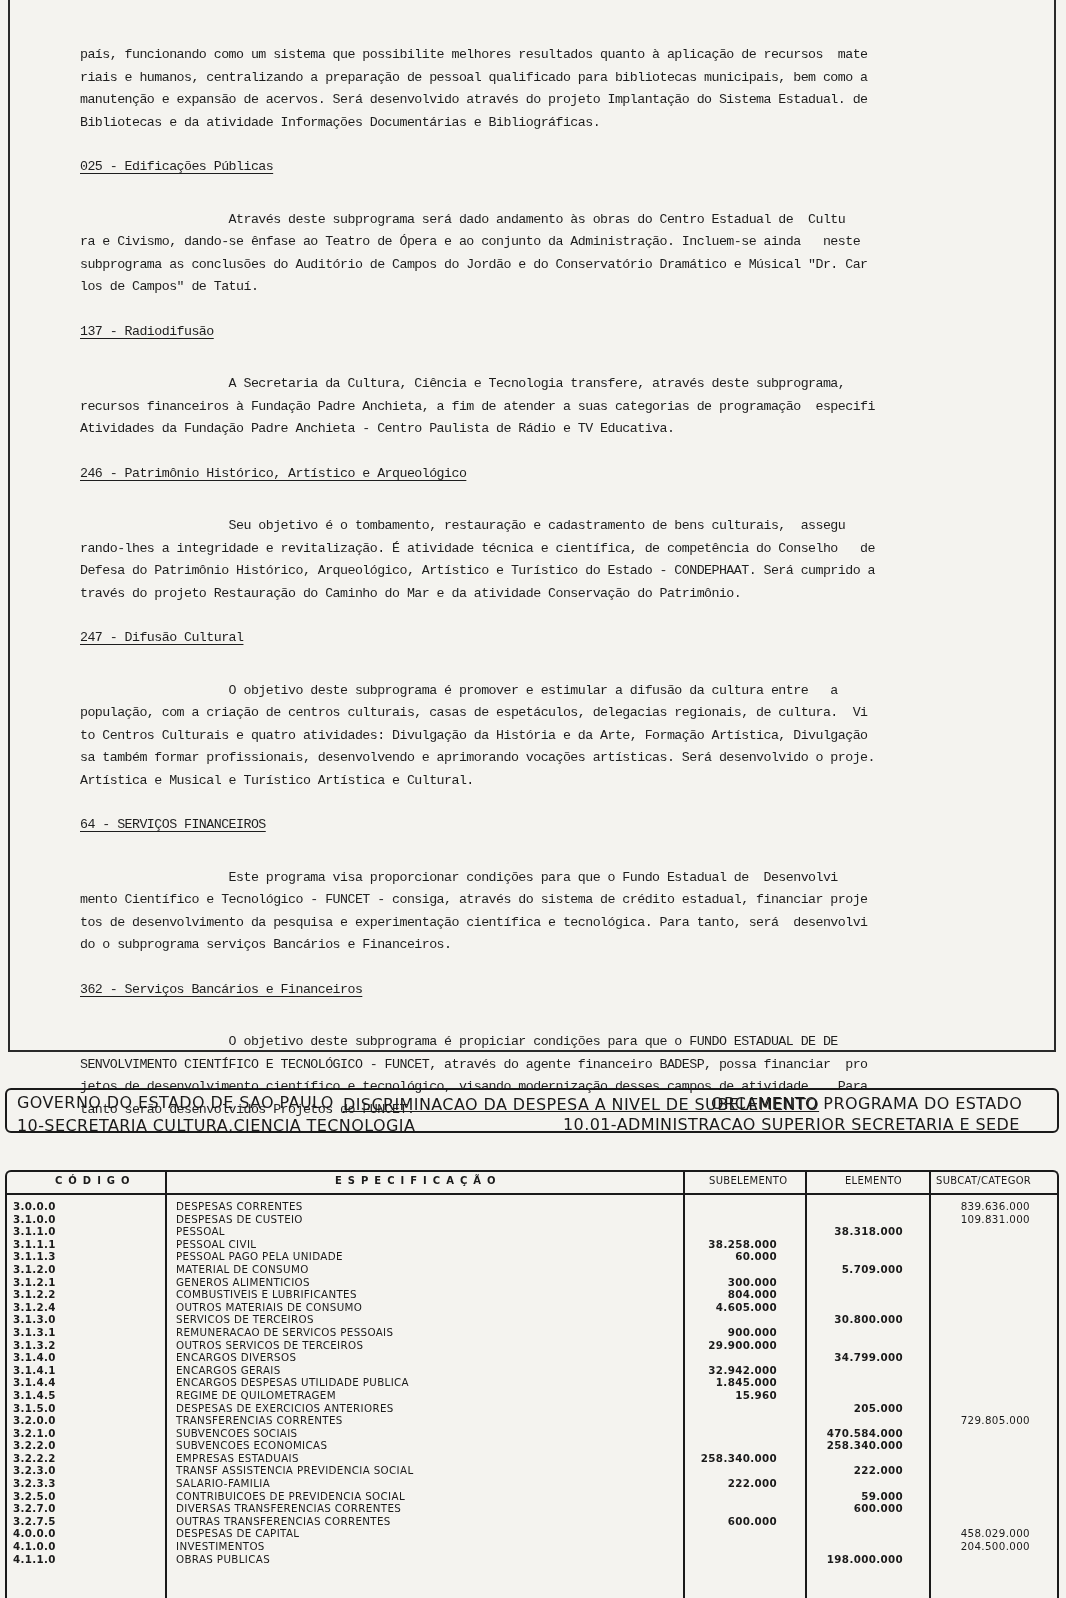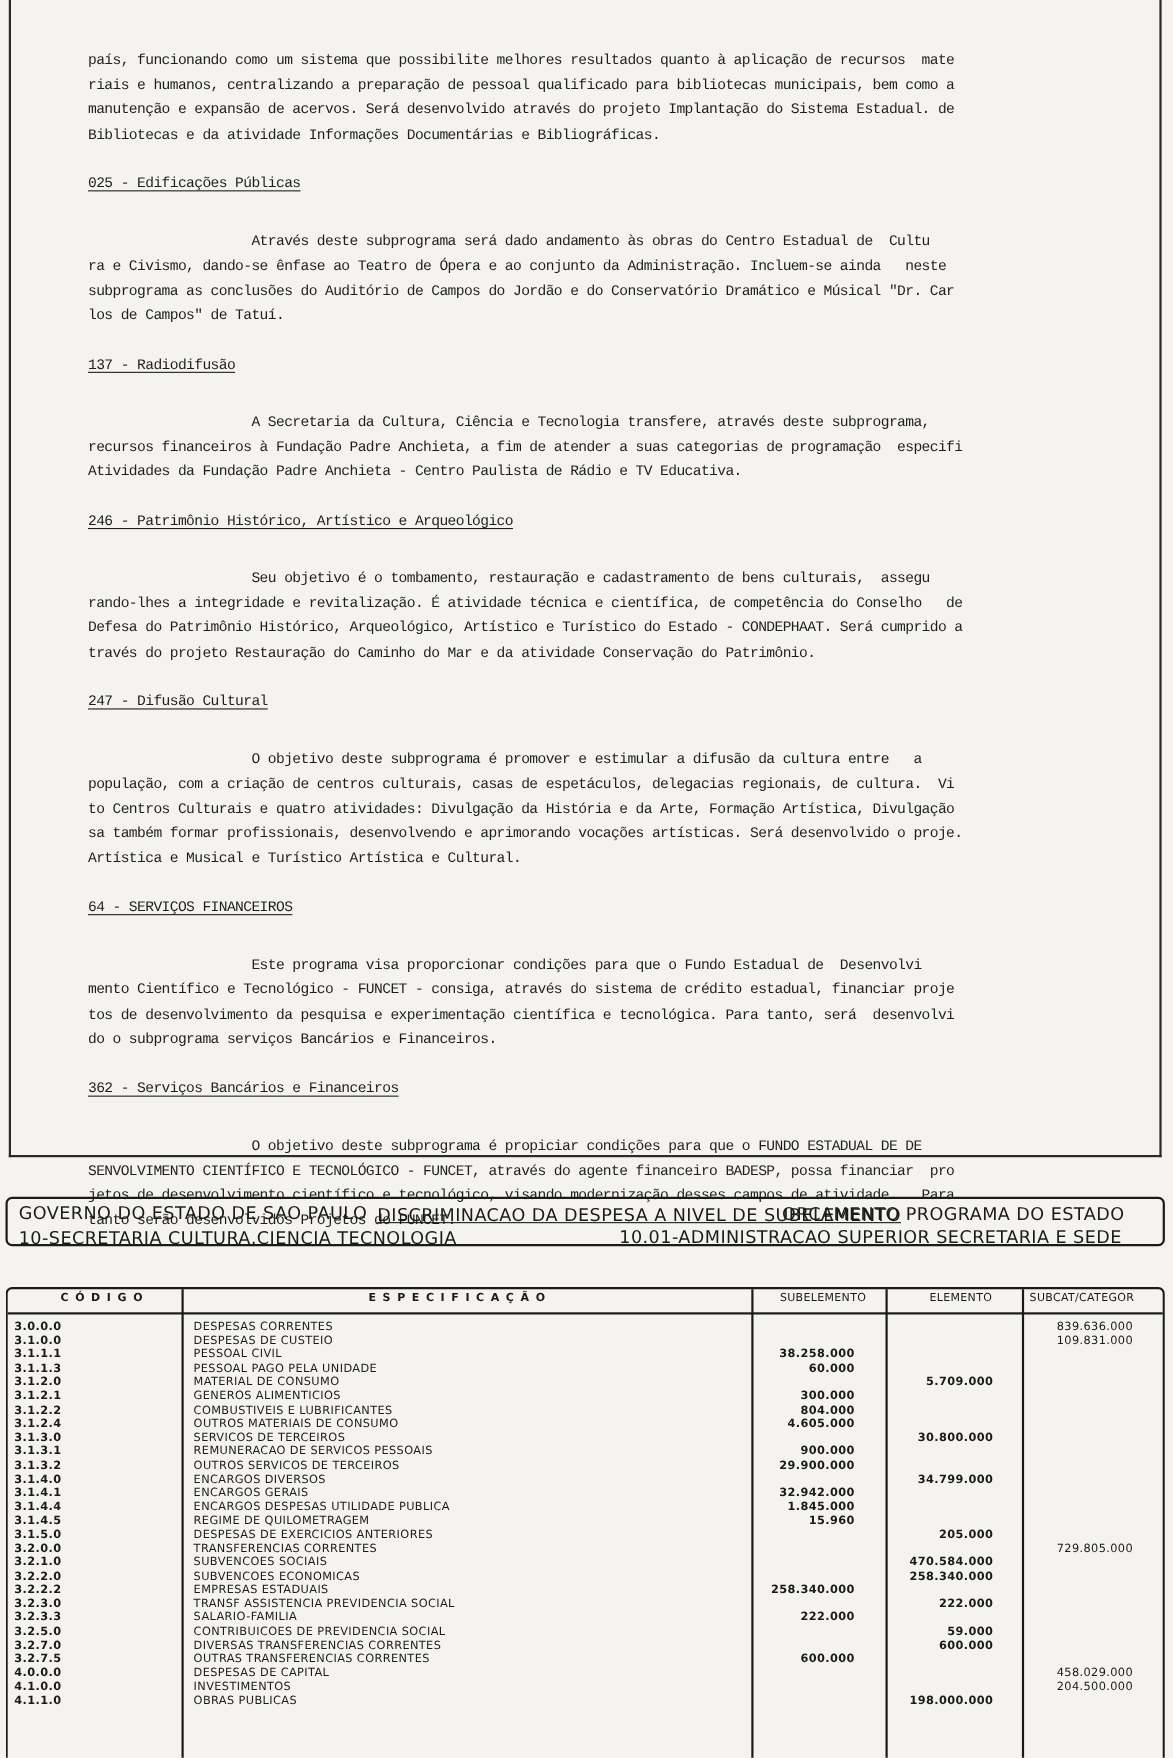--- a/index.html
+++ b/index.html
@@ -165,20 +165,27 @@
           <span class="c-cat">839.636.000</span>
         </div>
         <div class="row">
           <span class="c-code">3.1.0.0</span>
           <span class="c-spec">DESPESAS DE CUSTEIO</span>
           <span class="c-sub"></span>
           <span class="c-el"></span>
           <span class="c-cat">109.831.000</span>
         </div>
         <div class="row">
+          <span class="c-code">3.1.1.0</span>
+          <span class="c-spec">PESSOAL</span>
+          <span class="c-sub"></span>
+          <span class="c-el">38.318.000</span>
+          <span class="c-cat"></span>
+        </div>
+        <div class="row">
           <span class="c-code">3.1.1.1</span>
           <span class="c-spec">PESSOAL CIVIL</span>
           <span class="c-sub">38.258.000</span>
           <span class="c-el"></span>
           <span class="c-cat"></span>
         </div>
         <div class="row">
           <span class="c-code">3.1.1.3</span>
           <span class="c-spec">PESSOAL PAGO PELA UNIDADE</span>
           <span class="c-sub">60.000</span>

